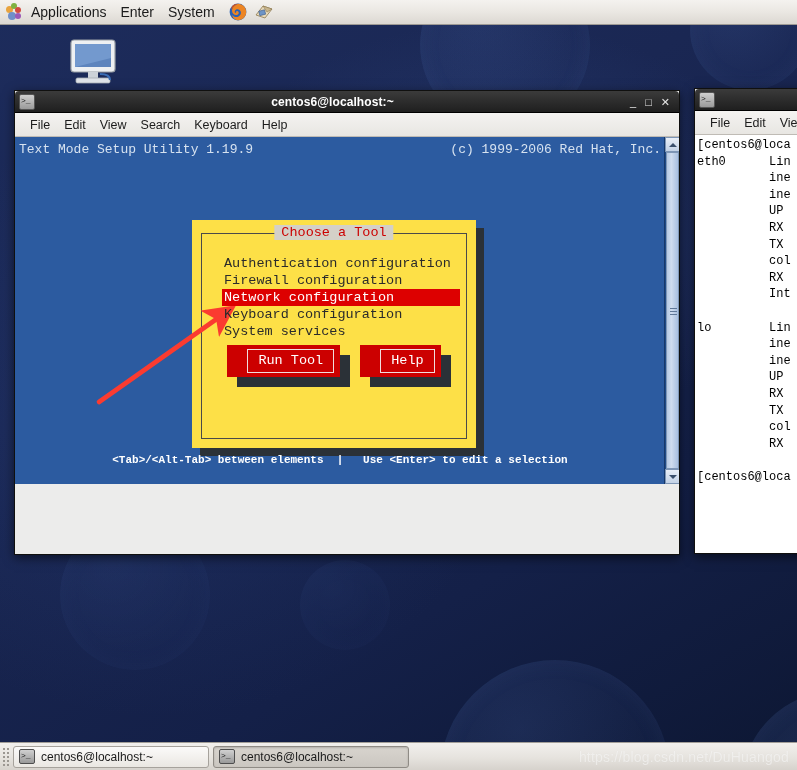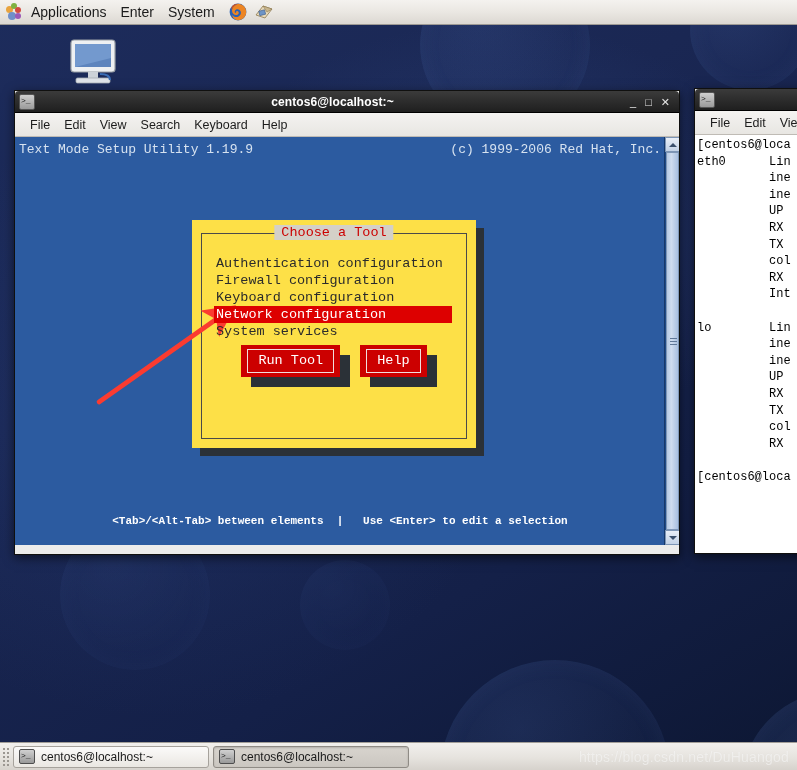--- a/index.html
+++ b/index.html
@@ -151,21 +151,21 @@
     color: #1c1c1c;
     padding: 2px 7px;
     cursor: default;
     white-space: nowrap;
   }
 
   
   #term-main { left: 14px; top: 90px; width: 666px; height: 465px; }
   #tm-body {
     position: relative;
-    height: 408px;
+    height: 347px;
     background: #2c5ba0;
     overflow: hidden;
     font-family: "Liberation Mono", "DejaVu Sans Mono", monospace;
   }
   .tm-row {
     position: absolute;
     left: 4px; right: 18px;
     color: #cfdcec;
     font-size: 13px;
     line-height: 16px;
@@ -255,21 +255,21 @@
     background: #d4d0c8;
     color: #cc0000;
     font-family: "Liberation Mono", "DejaVu Sans Mono", monospace;
     font-size: 13.5px;
     padding: 0 7px;
     white-space: nowrap;
     z-index: 3;
   }
   #tool-list {
     position: absolute;
-    left: 22px;
+    left: 30px;
     top: 35px;
     width: 240px;
     font-family: "Liberation Mono", "DejaVu Sans Mono", monospace;
     font-size: 13.5px;
     line-height: 17px;
     color: #2b2b2b;
     z-index: 2;
   }
   .tool-item { white-space: pre; padding-left: 2px; }
   .tool-item.selected {
@@ -301,20 +301,21 @@
   }
   .dlg-btn-inner {
     border: 1px solid #f0dede;
     color: #ffffff;
     font-family: "Liberation Mono", "DejaVu Sans Mono", monospace;
     font-size: 13.5px;
     line-height: 22px;
     text-align: center;
     padding: 0 10px;
     white-space: pre;
+    margin-left: 14px;
   }
 
   
   #arrow { position: absolute; left: 0; top: 0; width: 797px; height: 770px; pointer-events: none; }
 
   
   #term-right { left: 694px; top: 88px; width: 120px; height: 466px; }
   #tr-body {
     height: 418px;
     background: #ffffff;
@@ -478,22 +479,22 @@
 
       <div id="dialog-shadow"></div>
 
       <div id="dialog">
         <div id="dialog-inner"></div>
         <div id="dialog-title">Choose a Tool</div>
 
         <div id="tool-list">
           <div class="tool-item">Authentication configuration</div>
           <div class="tool-item">Firewall configuration</div>
+          <div class="tool-item selected">Network configuration</div>
           <div class="tool-item">Keyboard configuration</div>
-          <div class="tool-item selected">Network configuration</div>
           <div class="tool-item">System services</div>
         </div>
 
         <div id="dlg-buttons">
           <div class="btn-wrap">
             <div class="btn-shadow"></div>
             <div class="dlg-btn">
               <div class="dlg-btn-inner">Run Tool</div>
             </div>
           </div>

